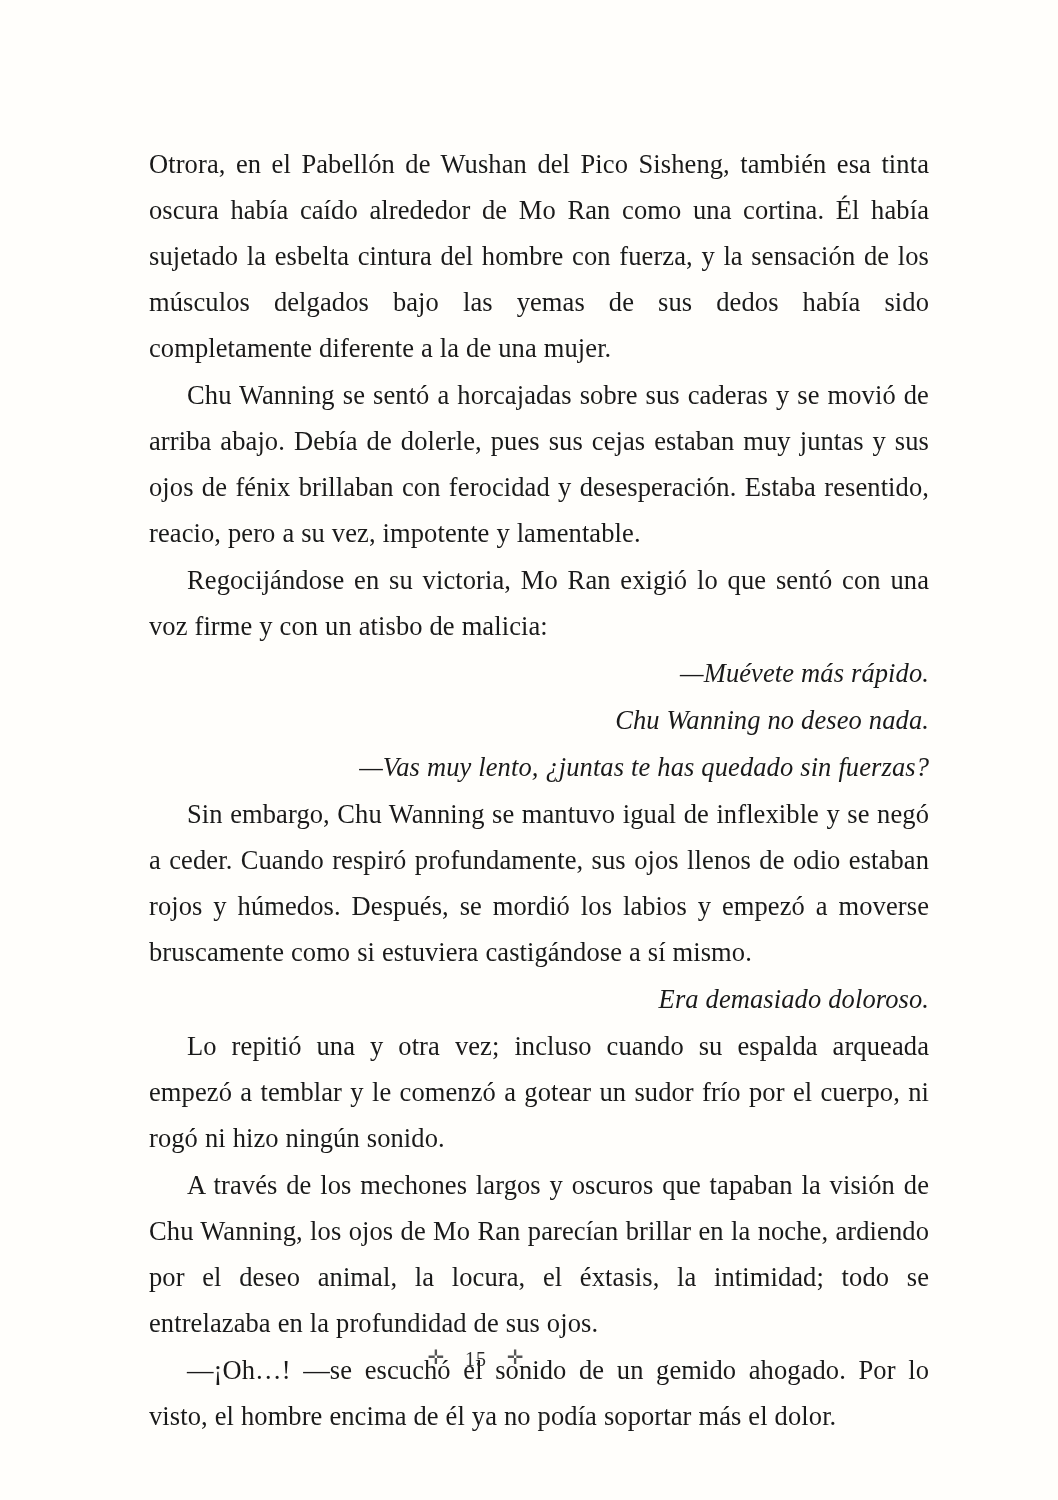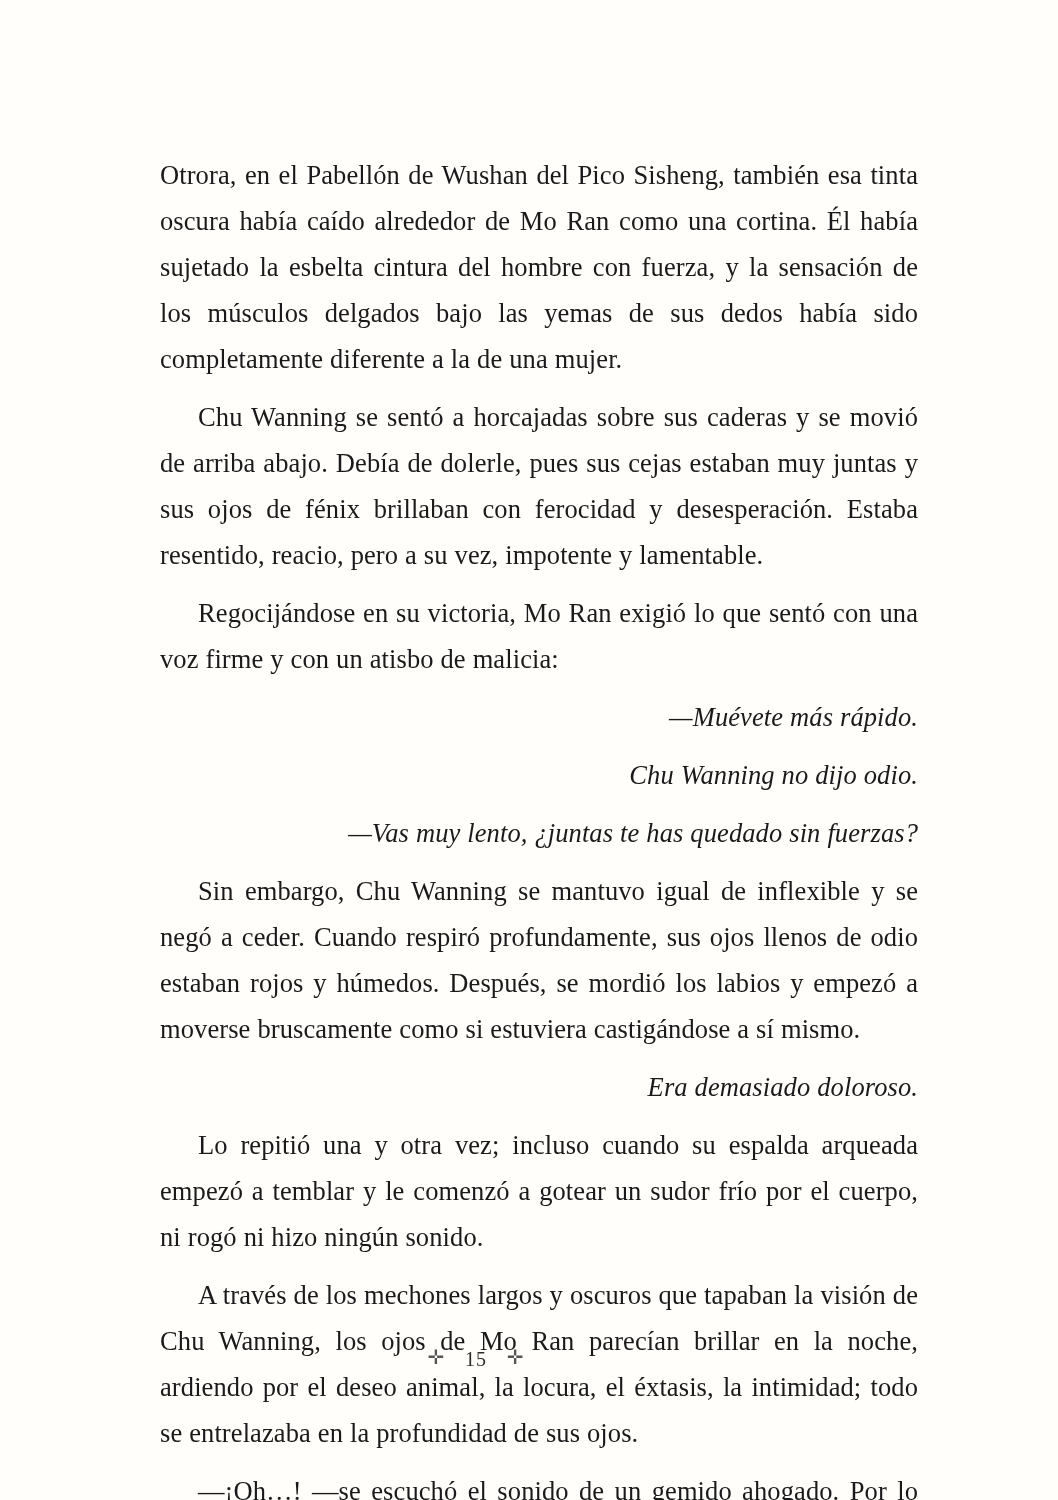--- a/index.html
+++ b/index.html
@@ -23,21 +23,21 @@
     height: 1500px;
     background: #fffefb;
   }
   .text-block {
     position: absolute;
     left: 148px;
     top: 140px;
     width: 782px;
   }
   p {
-    margin: 12px;
+    margin: 1px;
     font-size: 26.5px;
     line-height: 46px;
     text-align: justify;
     text-justify: inter-word;
     letter-spacing: 0.1px;
     word-spacing: 0.2px;
   }
   p.indent {
     text-indent: 38px;
   }
@@ -71,21 +71,21 @@
 </head>
 <body>
 
 <div class="page">
 
   <div class="text-block">
     <p>Otrora, en el Pabellón de Wushan del Pico Sisheng, también esa tinta oscura había caído alrededor de Mo Ran como una cortina. Él había sujetado la esbelta cintura del hombre con fuerza, y la sensación de los músculos delgados bajo las yemas de sus dedos había sido completamente diferente a la de una mujer.</p>
     <p class="indent">Chu Wanning se sentó a horcajadas sobre sus caderas y se movió de arriba abajo. Debía de dolerle, pues sus cejas estaban muy juntas y sus ojos de fénix brillaban con ferocidad y desesperación. Estaba resentido, reacio, pero a su vez, impotente y lamentable.</p>
     <p class="indent">Regocijándose en su victoria, Mo Ran exigió lo que sentó con una voz firme y con un atisbo de malicia:</p>
     <p class="indent nojust">—Muévete más rápido.</p>
-    <p class="indent nojust">Chu Wanning no dijo odio.</p>
+    <p class="indent nojust">Chu Wanning no deseo nada.</p>
     <p class="indent nojust">—Vas muy lento, ¿juntas te has quedado sin fuerzas?</p>
     <p class="indent">Sin embargo, Chu Wanning se mantuvo igual de inflexible y se negó a ceder. Cuando respiró profundamente, sus ojos llenos de odio estaban rojos y húmedos. Después, se mordió los labios y empezó a moverse bruscamente como si estuviera castigándose a sí mismo.</p>
     <p class="indent nojust">Era demasiado doloroso.</p>
     <p class="indent">Lo repitió una y otra vez; incluso cuando su espalda arqueada empezó a temblar y le comenzó a gotear un sudor frío por el cuerpo, ni rogó ni hizo ningún sonido.</p>
     <p class="indent">A través de los mechones largos y oscuros que tapaban la visión de Chu Wanning, los ojos de Mo Ran parecían brillar en la noche, ardiendo por el deseo animal, la locura, el éxtasis, la intimidad; todo se entrelazaba en la profundidad de sus ojos.</p>
     <p class="indent">—¡Oh…! —se escuchó el sonido de un gemido ahogado. Por lo visto, el hombre encima de él ya no podía soportar más el dolor.</p>
   </div>
 
   <div class="folio">
     <span class="orn">✛</span>

